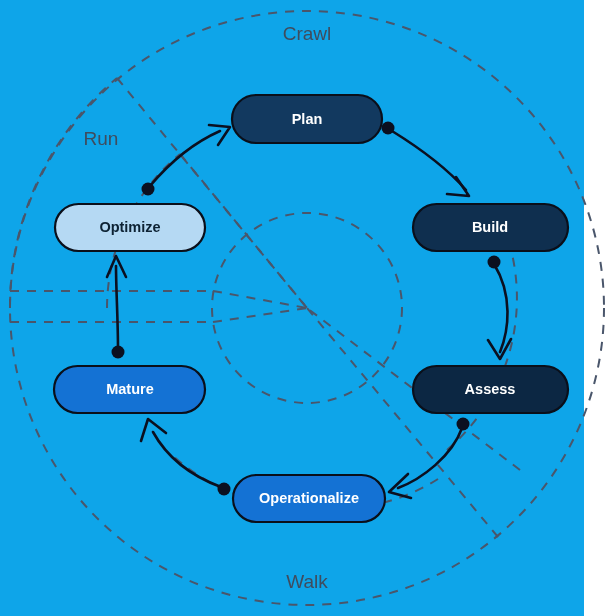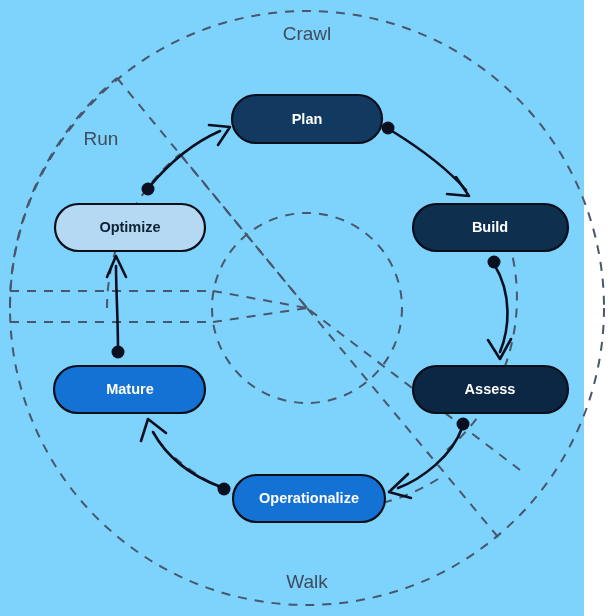--- a/index.html
+++ b/index.html
@@ -10,21 +10,21 @@
   body {
     width: 616px;
     height: 616px;
     font-family: "Liberation Sans", sans-serif;
     overflow: hidden;
   }
   #diagram-root {
     position: relative;
     width: 584px;
     height: 616px;
-    background: #7dd3fc;
+    background: #0ea5e9;
   }
   svg#diagram-svg {
     position: absolute;
     top: 0;
     left: 0;
     width: 616px;
     height: 616px;
     display: block;
   }
   .ring-label {

